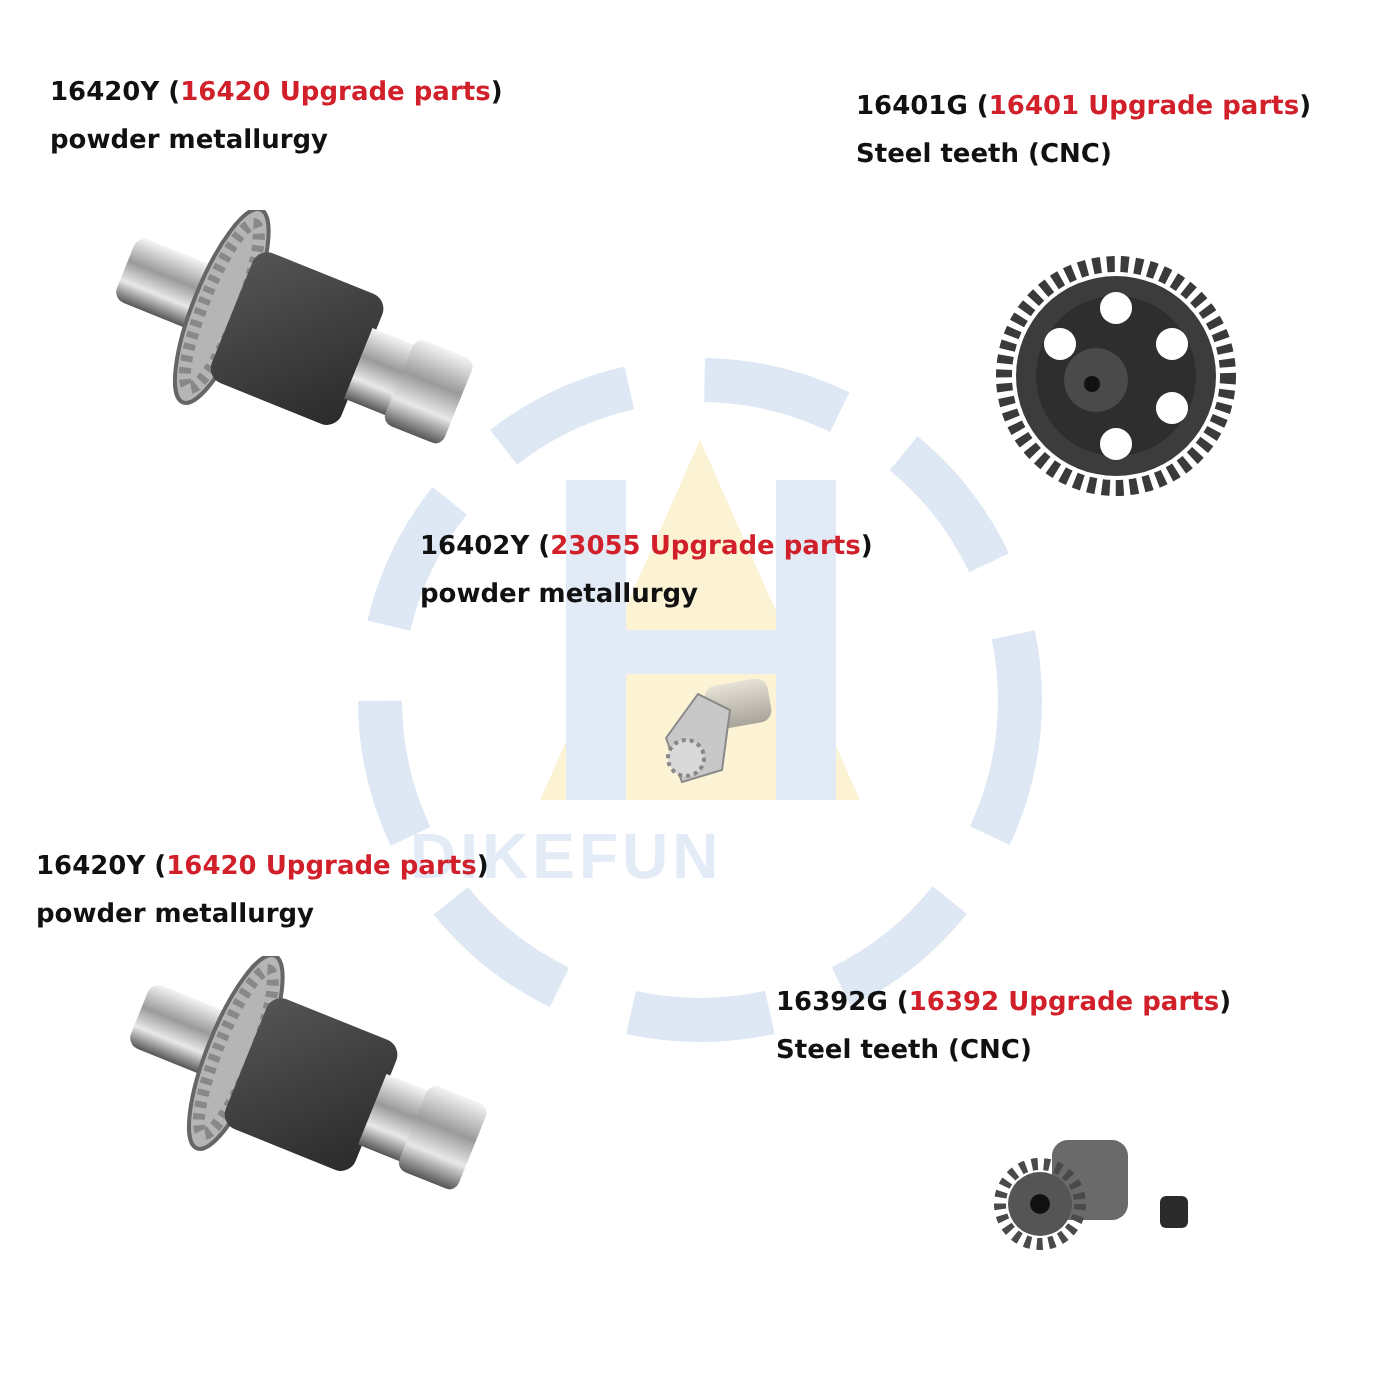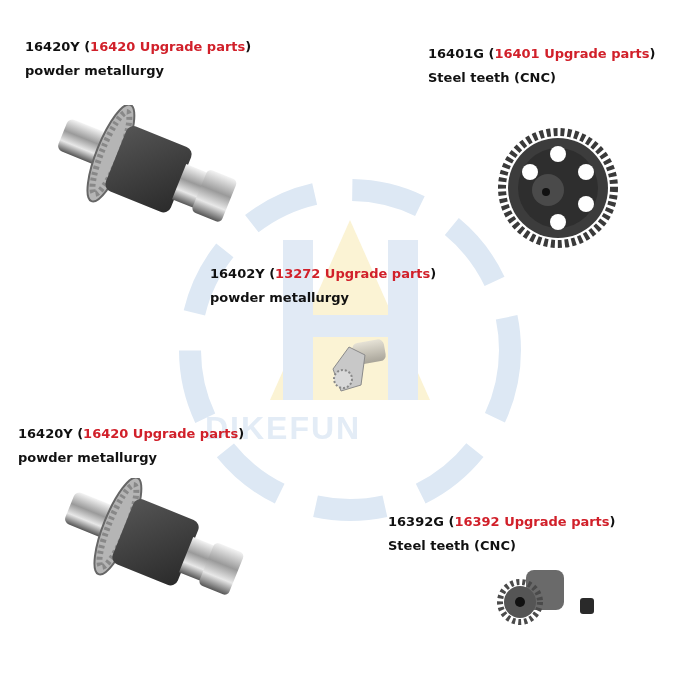--- a/index.html
+++ b/index.html
@@ -41,30 +41,30 @@
   <div><span>16420Y</span><span> (</span><span class="red">16420 Upgrade parts</span><span>)</span></div>
   <div>powder metallurgy</div>
 </div>
 
 <div class="label" style="left:388px; top:42px; width:300px;margin-left:40px;">
   <div><span>16401G</span><span> (</span><span class="red">16401 Upgrade parts</span><span>)</span></div>
   <div>Steel teeth (CNC)</div>
 </div>
 
 <div class="label" style="left:210px; top:262px; width:300px;">
-  <div><span>16402Y</span><span> (</span><span class="red">13272 Upgrade parts</span><span>)</span></div>
+  <div><span>16402Y</span><span> (</span><span class="red">23055 Upgrade parts</span><span>)</span></div>
   <div>powder metallurgy</div>
 </div>
 
 <div class="label" style="left:18px; top:422px; width:310px;">
   <div><span>16420Y</span><span> (</span><span class="red">16420 Upgrade parts</span><span>)</span></div>
   <div>powder metallurgy</div>
 </div>
 
-<div class="label" style="left:388px; top:490px; width:300px;margin-top:20px;">
+<div class="label" style="left:388px; top:490px; width:300px;">
   <div><span>16392G</span><span> (</span><span class="red">16392 Upgrade parts</span><span>)</span></div>
   <div>Steel teeth (CNC)</div>
 </div>
 
 <div class="part" style="left:45px; top:105px;">
   <svg width="200" height="130" viewBox="0 0 200 130">
     <defs>
       <linearGradient id="chrome1" x1="0" y1="0" x2="0" y2="1">
         <stop offset="0" stop-color="#f4f4f4"></stop>
           <stop offset="0.4" stop-color="#9a9a9a"></stop>

